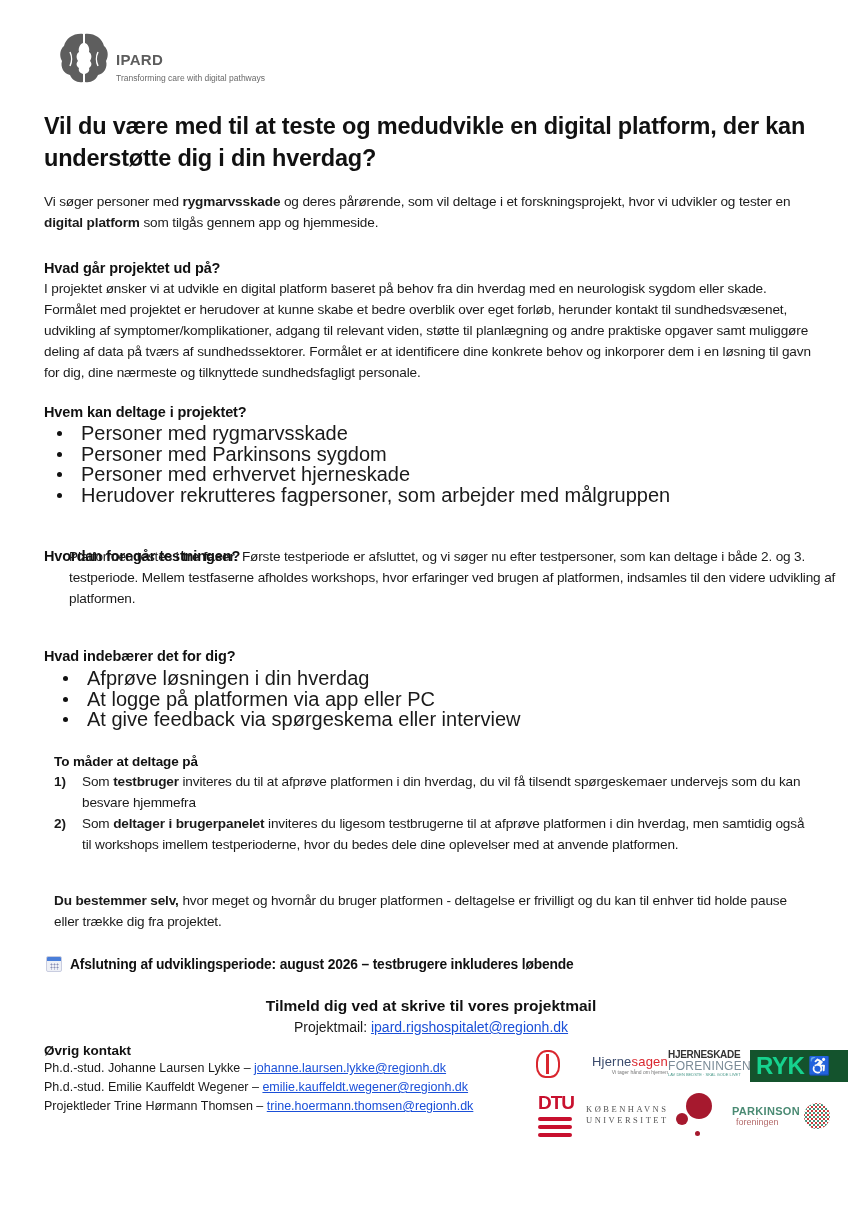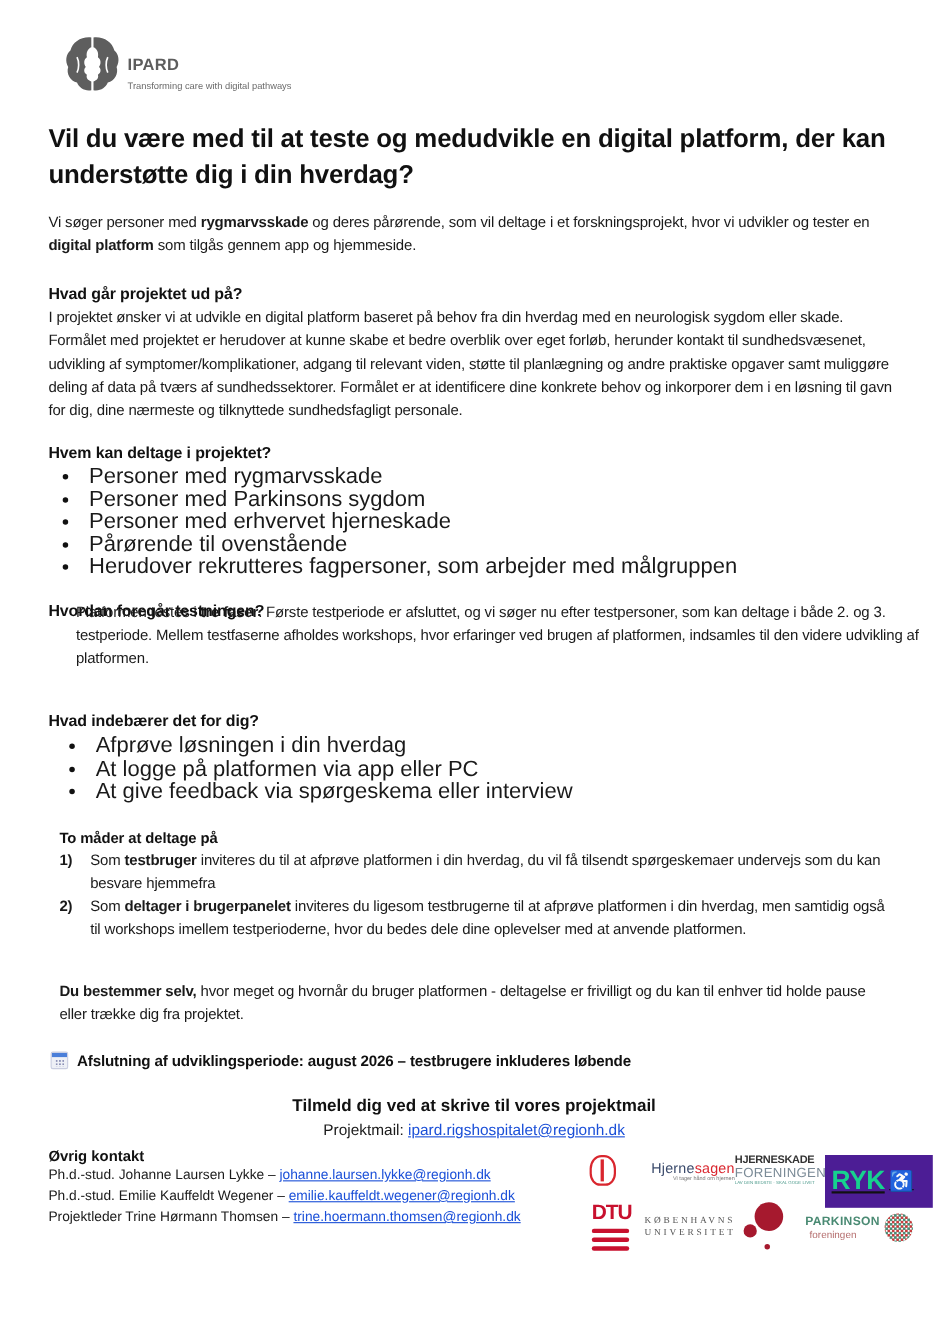--- a/index.html
+++ b/index.html
@@ -60,21 +60,21 @@
     .hjerne .mark::after { content: ""; position: absolute; left: 8px; top: 2px; width: 3px; height: 20px; background: #d9262e; }
     .hjerne .name { margin-left: 8px; font-size: 13px; color: #3a4a6b; letter-spacing: 0.2px; }
     .hjerne .name b { color: #d9262e; font-weight: normal; }
     .hjerne .tag { font-size: 5px; color: #777; text-align: right; }
 
     .hsf { left: 668px; top: 1049px; flex-direction: column; align-items: flex-start; }
     .hsf .t1 { font-size: 10px; font-weight: bold; color: #333; letter-spacing: -0.3px; line-height: 11px; }
     .hsf .t2 { font-size: 12px; color: #7a8a96; letter-spacing: 0.3px; line-height: 12px; }
     .hsf .t3 { font-size: 4px; color: #4c9a8b; line-height: 5px; }
 
-    .ryk { left: 750px; top: 1050px; width: 98px; height: 48px; background: #4c1d95; padding-left: 6px; text-decoration: underline; }
+    .ryk { left: 750px; top: 1050px; width: 98px; height: 32px; background: #14532d; padding-left: 6px; }
     .ryk .t { font-size: 24px; font-weight: bold; color: #16d28e; letter-spacing: -0.5px; }
     .ryk .wc { margin-left: 4px; font-size: 18px; color: #16a8c9; }
 
     .dtu { left: 538px; top: 1093px; flex-direction: column; align-items: flex-start; }
     .dtu .t { font-size: 19px; font-weight: bold; color: #c8102e; letter-spacing: -1px; line-height: 20px; font-family: "Liberation Sans Narrow", "Liberation Sans", sans-serif; }
     .dtu .bar { width: 34px; height: 4px; background: #c8102e; border-radius: 2px; margin-top: 4px; }
 
     .ku { left: 586px; top: 1104px; flex-direction: column; align-items: flex-start; }
     .ku .t { font-family: "Liberation Serif", serif; font-size: 8.5px; color: #555; letter-spacing: 2.5px; line-height: 11px; }
 
@@ -113,21 +113,20 @@
   <p class="para" style="top:191px;"><span>Vi søger personer med </span><b>rygmarvsskade</b><span> og deres pårørende, som vil deltage i et forskningsprojekt, hvor vi udvikler og tester en </span><b>digital platform</b><span> som tilgås gennem app og hjemmeside.</span></p>
 
   <div class="heading" style="top:258px;">Hvad går projektet ud på?</div>
   <p class="para" style="top:278px;">I projektet ønsker vi at udvikle en digital platform baseret på behov fra din hverdag med en neurologisk sygdom eller skade. Formålet med projektet er herudover at kunne skabe et bedre overblik over eget forløb, herunder kontakt til sundhedsvæsenet, udvikling af symptomer/komplikationer, adgang til relevant viden, støtte til planlægning og andre praktiske opgaver samt muliggøre deling af data på tværs af sundhedssektorer. Formålet er at identificere dine konkrete behov og inkorporer dem i en løsning til gavn for dig, dine nærmeste og tilknyttede sundhedsfagligt personale.</p>
 
   <div class="heading" style="top:402px;">Hvem kan deltage i projektet?</div>
   <ul class="bullets" style="top:423px;">
     <li>Personer med rygmarvsskade</li>
     <li>Personer med Parkinsons sygdom</li>
     <li>Personer med erhvervet hjerneskade</li>
-    <li>Pårørende til ovenstående</li>
     <li>Herudover rekrutteres fagpersoner, som arbejder med målgruppen</li>
   </ul>
 
   <div class="heading" style="top:546px;">Hvordan foregår testningen?</div>
   <p class="para" style="top:546px;margin-left:25px;"><span>Platformen testes i </span><b>tre faser</b><span>. Første testperiode er afsluttet, og vi søger nu efter testpersoner, som kan deltage i både 2. og 3. testperiode. Mellem testfaserne afholdes workshops, hvor erfaringer ved brugen af platformen, indsamles til den videre udvikling af platformen.</span></p>
 
   <div class="heading" style="top:646px;">Hvad indebærer det for dig?</div>
   <ul class="bullets b2" style="top:668px;">
     <li>Afprøve løsningen i din hverdag</li>
     <li>At logge på platformen via app eller PC</li>

